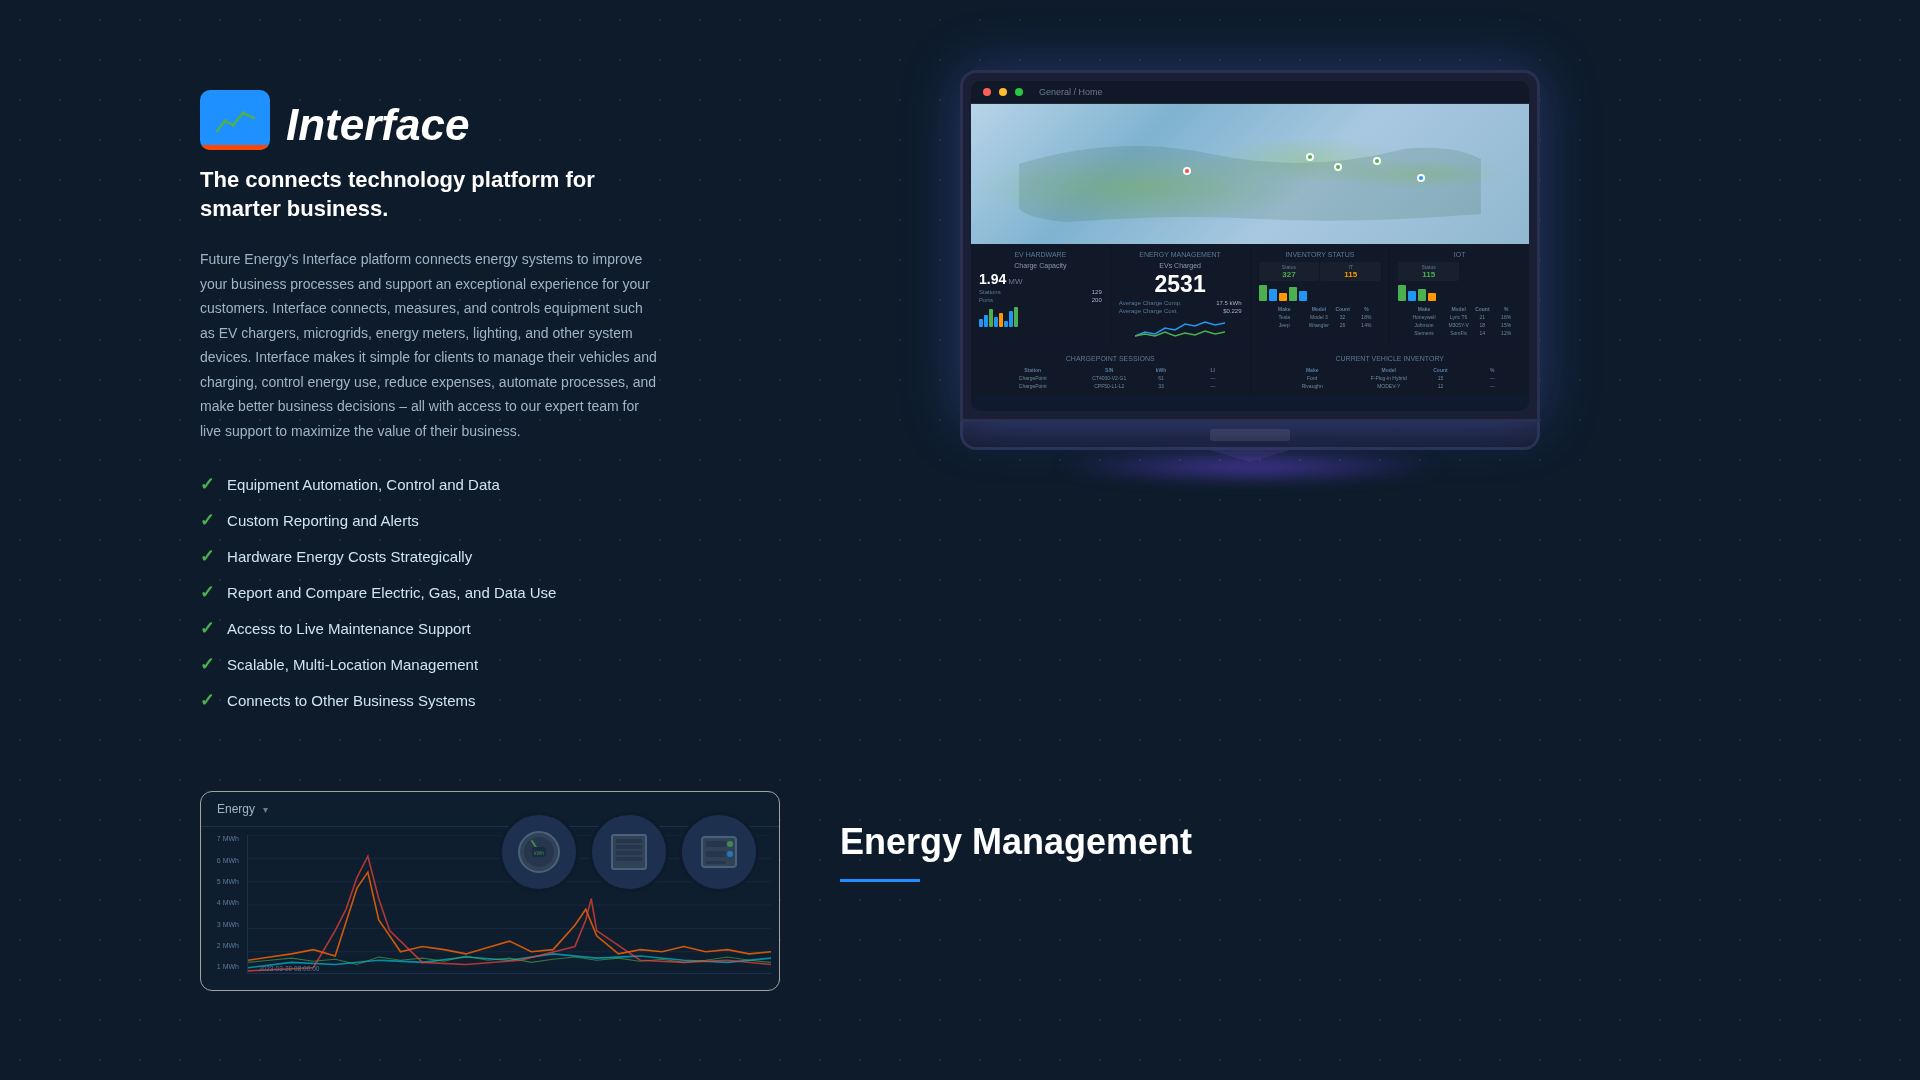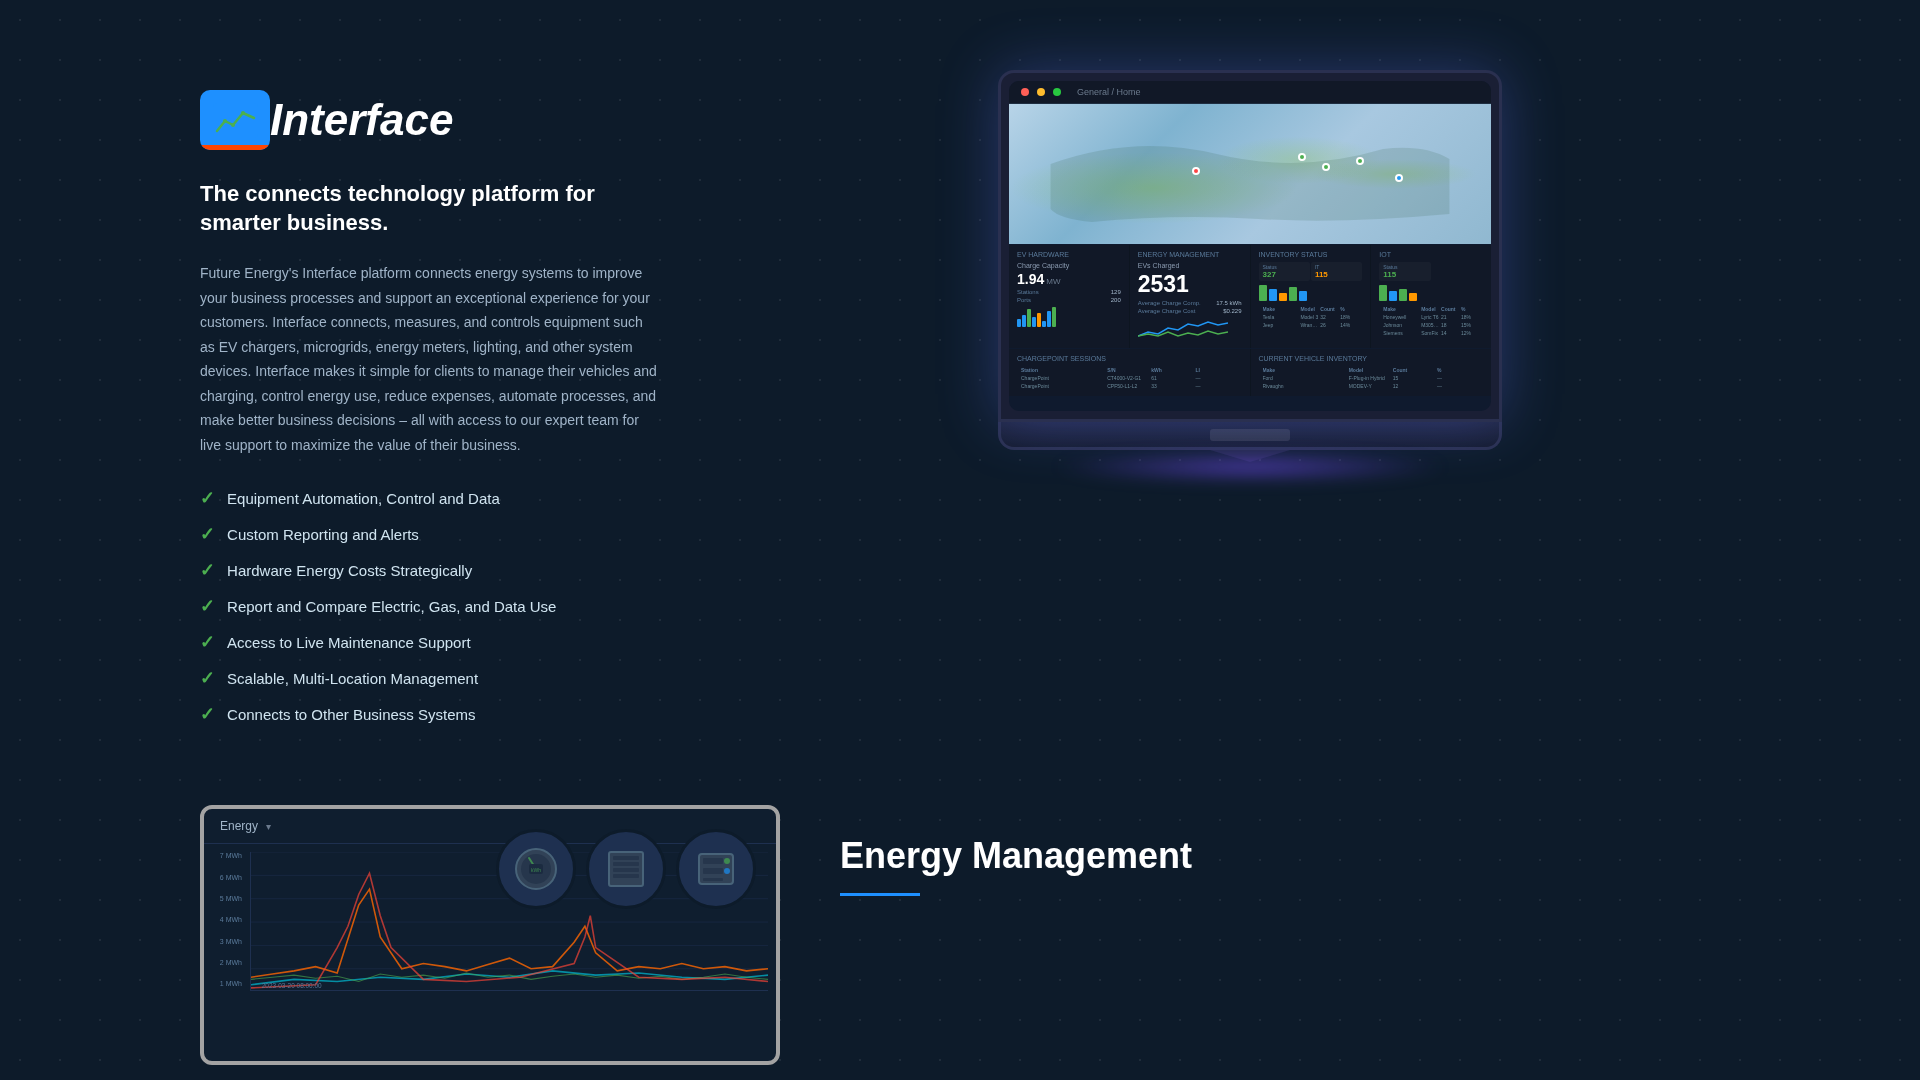--- a/index.html
+++ b/index.html
@@ -39,22 +39,23 @@
       gap: 80px;
     }
 
     .left-content {
       flex: 0 0 500px;
       padding-top: 20px;
     }
 
     .logo-area {
       display: flex;
-      align-items: center;
-      margin-bottom: 30px;
+      align-items: flex-end;
+      gap: 16px;
+      margin-bottom: 16px;
     }
 
     .logo-icon {
       width: 70px;
       height: 60px;
       background: #1e90ff;
       border-radius: 10px;
       display: flex;
       align-items: center;
       justify-content: center;
@@ -127,21 +128,22 @@
     .right-content {
       flex: 1;
       display: flex;
       justify-content: center;
       align-items: center;
       padding-top: 0;
     }
 
     .laptop-container {
       position: relative;
-      width: 504px;
+      width: 580px;
+      text-align: center;
     }
 
     .laptop-screen-wrapper {
       position: relative;
       background: #1a1f35;
       border-radius: 16px 16px 0 0;
       padding: 8px;
       border: 3px solid #2a3050;
       box-shadow: 0 0 60px rgba(100, 120, 255, 0.3);
     }
@@ -300,22 +302,22 @@
       align-items: flex-start;
       padding: 20px 200px 40px 200px;
       gap: 60px;
     }
 
     .energy-chart-panel {
       flex: 0 0 580px;
       background: #0f1e2f;
       border-radius: 12px;
       overflow: hidden;
-      border: 4px solid #a3a3a3;
-      height: 260px;
+      border: 1px solid #a3a3a3;
+      height: 200px;
       position: relative;
     }
 
     .chart-header {
       padding: 10px 16px;
       display: flex;
       align-items: center;
       gap: 8px;
       border-bottom: 1px solid #1e3050;
     }

